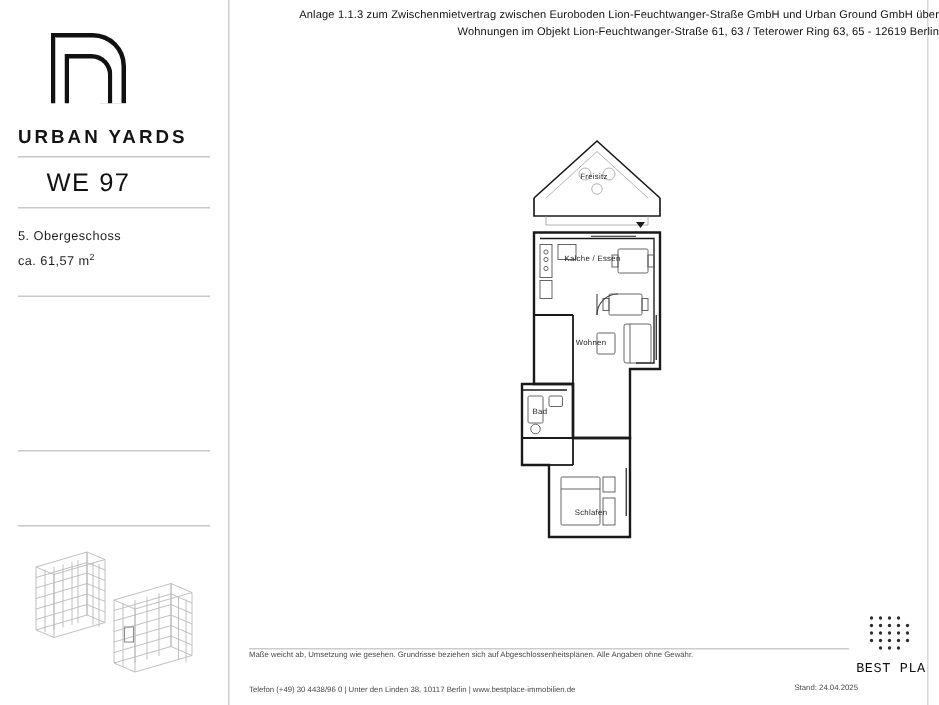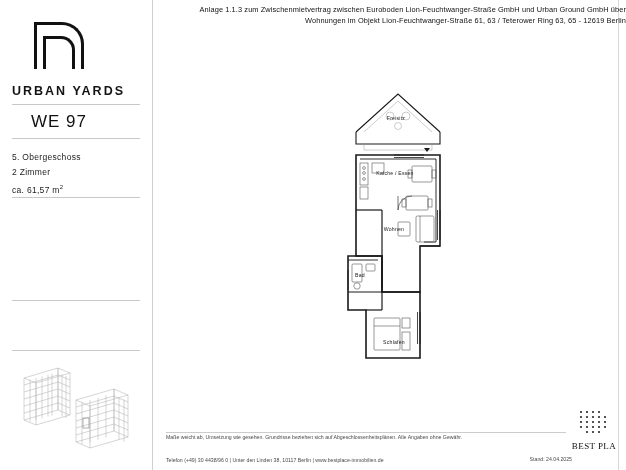--- a/index.html
+++ b/index.html
@@ -187,21 +187,21 @@
   }
   .bp-dots {
     width: 34px;
     height: 30px;
     margin: 0 auto 3px auto;
   }
   .bp-name {
     font-size: 9px;
     letter-spacing: 0.4px;
     color: #111;
-    font-family: Liberation Serif, serif;
+    font-family: Liberation Mono, monospace;
   }
 
   
   .floorplan {
     position: absolute;
     left: 320px;
     top: 60px;
     width: 160px;
     height: 300px;
   }
@@ -237,21 +237,20 @@
     <div class="brand-name">URBAN YARDS</div>
 
     <div class="rule rule-1"></div>
 
     <div class="unit-title">WE 97</div>
 
     <div class="rule rule-2"></div>
 
     <div class="meta-block">
       <div>5. Obergeschoss</div>
-      <div>2 Zimmer</div>
       <div><span>ca. 61,57 m</span><sup>2</sup></div>
     </div>
 
     <div class="rule rule-3"></div>
     <div class="rule rule-4"></div>
     <div class="rule rule-5"></div>
 
     <div class="massing">
       <svg width="120" height="100" viewBox="0 0 120 100">
         <g fill="none" stroke="#b9b9b9" stroke-width="0.6">

